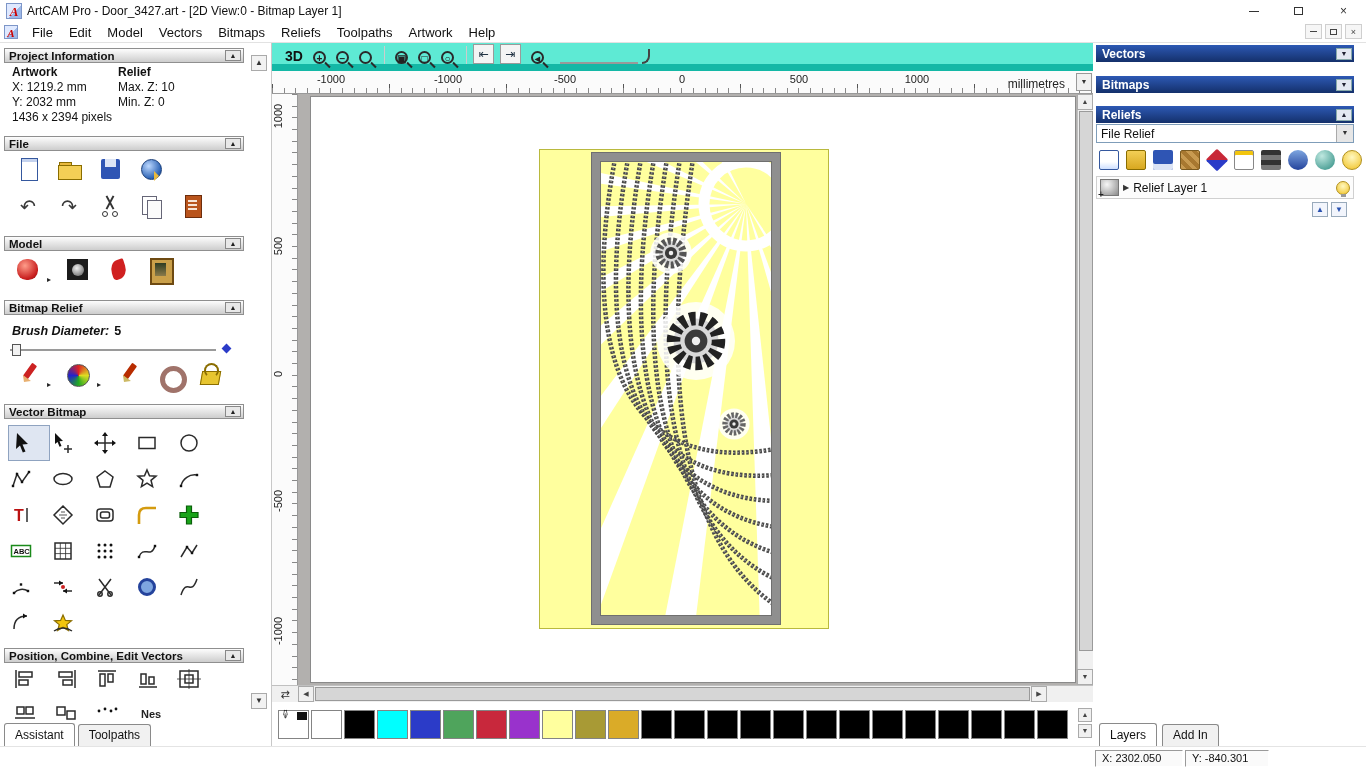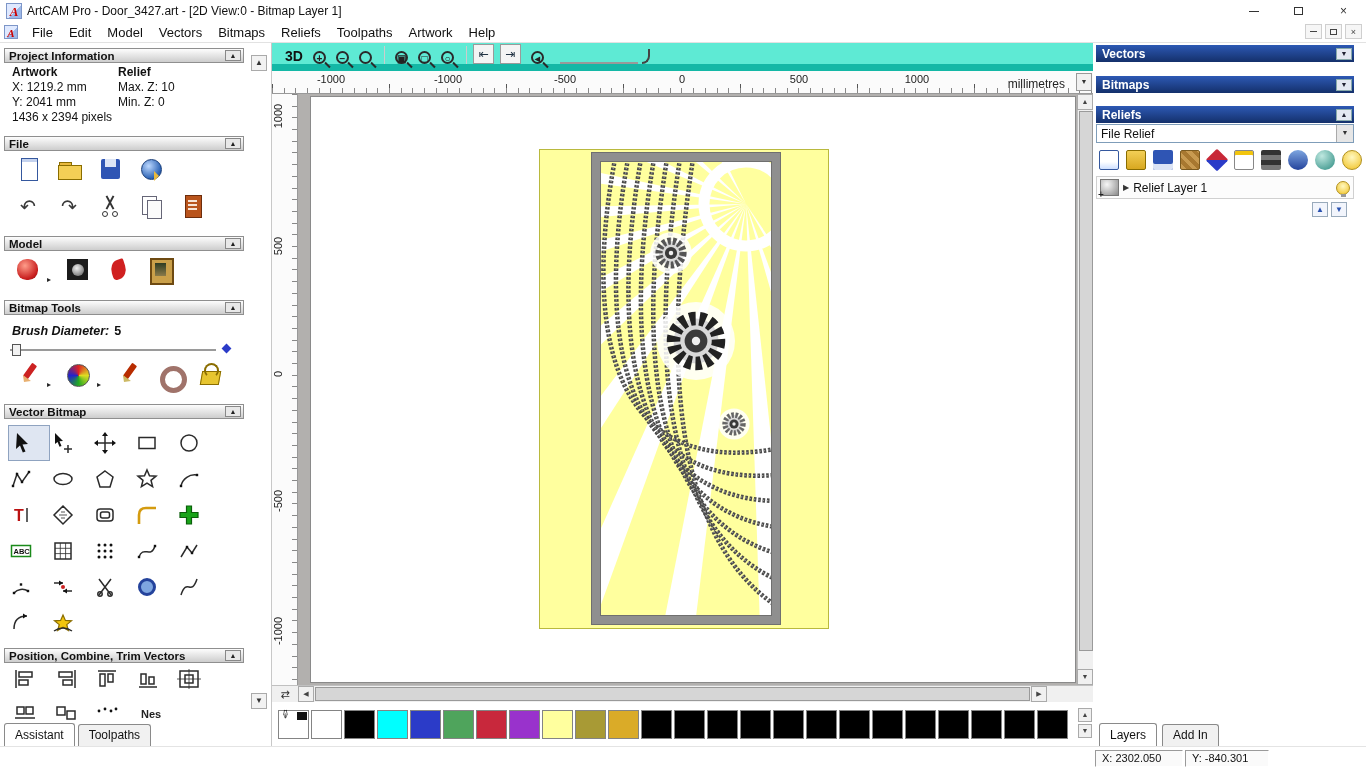--- a/index.html
+++ b/index.html
@@ -190,21 +190,21 @@
     <div class="pi-grid">
       <div class="r">
           <span class="c1"><b>Artwork</b></span>
           <span><b>Relief</b></span>
         </div>
       <div class="r">
           <span class="c1">X: 1219.2 mm</span>
           <span>Max. Z: 10</span>
         </div>
       <div class="r">
-          <span class="c1">Y: 2041 mm</span>
+          <span class="c1">Y: 2032 mm</span>
           <span>Min. Z: 0</span>
         </div>
       <div class="r">
           <span>1436 x 2394 pixels</span>
         </div>
     </div>
 
     <div class="sec-h" style="top:93px">
       <span>File</span>
       <span class="rollup">▲</span>
@@ -234,21 +234,21 @@
     </div>
     <div class="icrow" style="top:213px">
       <span class="ic m1"></span>
         <span class="fo">▸</span>
       <span class="ic m2"></span>
       <span class="ic m3"></span>
       <span class="ic m4"></span>
     </div>
 
     <div class="sec-h" style="top:257px">
-      <span>Bitmap Tools</span>
+      <span>Bitmap Relief</span>
       <span class="rollup">▲</span>
     </div>
     <div class="brush-lbl"><span>Brush Diameter:</span><span class="brush-val">5</span></div>
     <div class="slider">
         <span class="hnd"></span>
       </div>
     <span class="dia"></span>
     <div class="icrow" style="top:318px">
       <span class="ic pcl"></span>
         <span class="fo">▸</span>
@@ -441,21 +441,21 @@
         </span>
       <span class="vt">
           <svg class="vs" width="26" height="24" viewBox="0 0 24 24">
             <polygon class="f-yellow" points="12,4 14.4,9.4 20.5,9.8 15.8,13.6 17.3,19.5 12,16.3 6.7,19.5 8.2,13.6 3.5,9.8 9.6,9.4"></polygon>
             <path d="M3,20 Q12,14 21,20"></path>
           </svg>
         </span>
     </div>
 
     <div class="sec-h" style="top:605px">
-      <span>Position, Combine, Trim Vectors</span>
+      <span>Position, Combine, Edit Vectors</span>
       <span class="rollup">▲</span>
     </div>
     <div class="posrow" style="top:625px">
       <svg class="vs" width="26" height="22" viewBox="0 0 26 22">
           <path d="M4,2 v18"></path>
           <rect x="7" y="4" width="13" height="5"></rect>
           <rect x="7" y="12" width="9" height="5"></rect>
         </svg>
       <svg class="vs" width="26" height="22" viewBox="0 0 26 22">
           <path d="M22,2 v18"></path>

